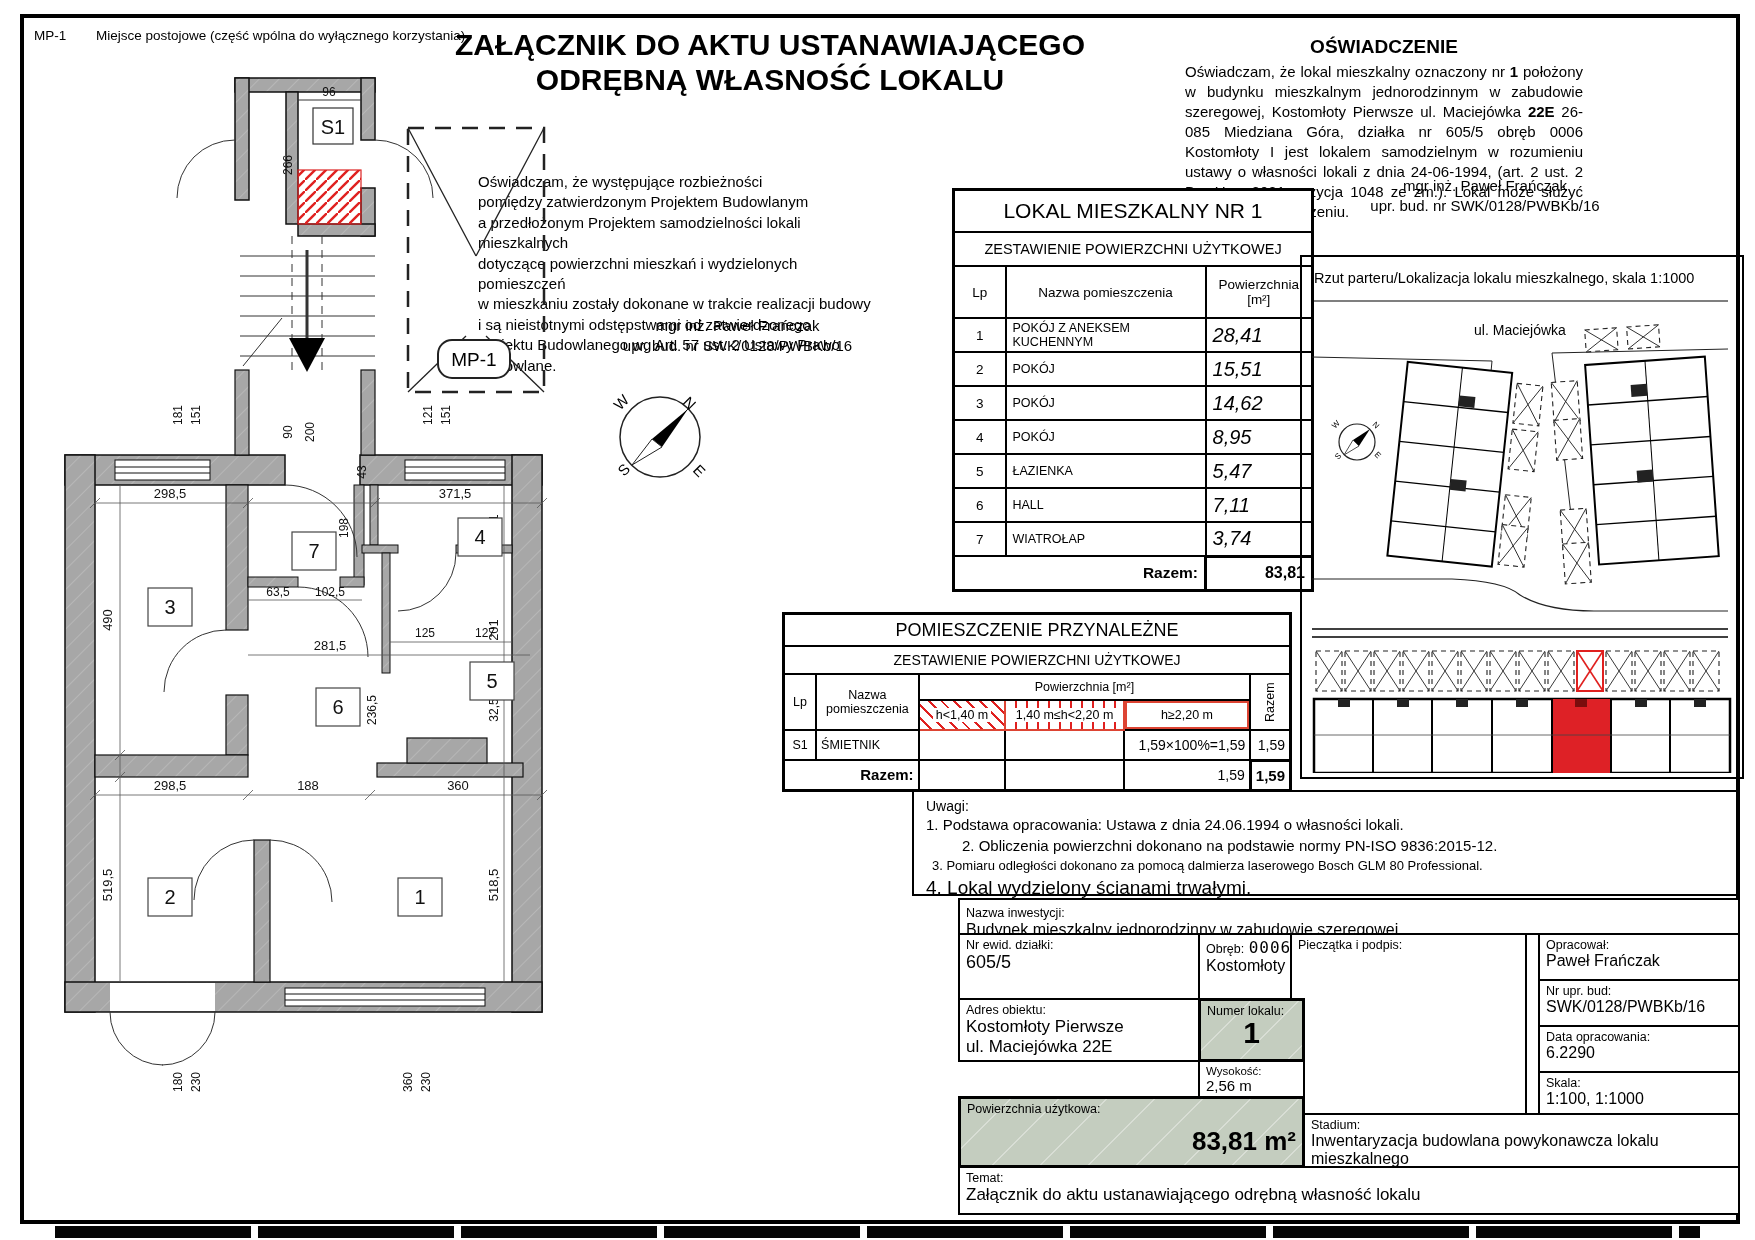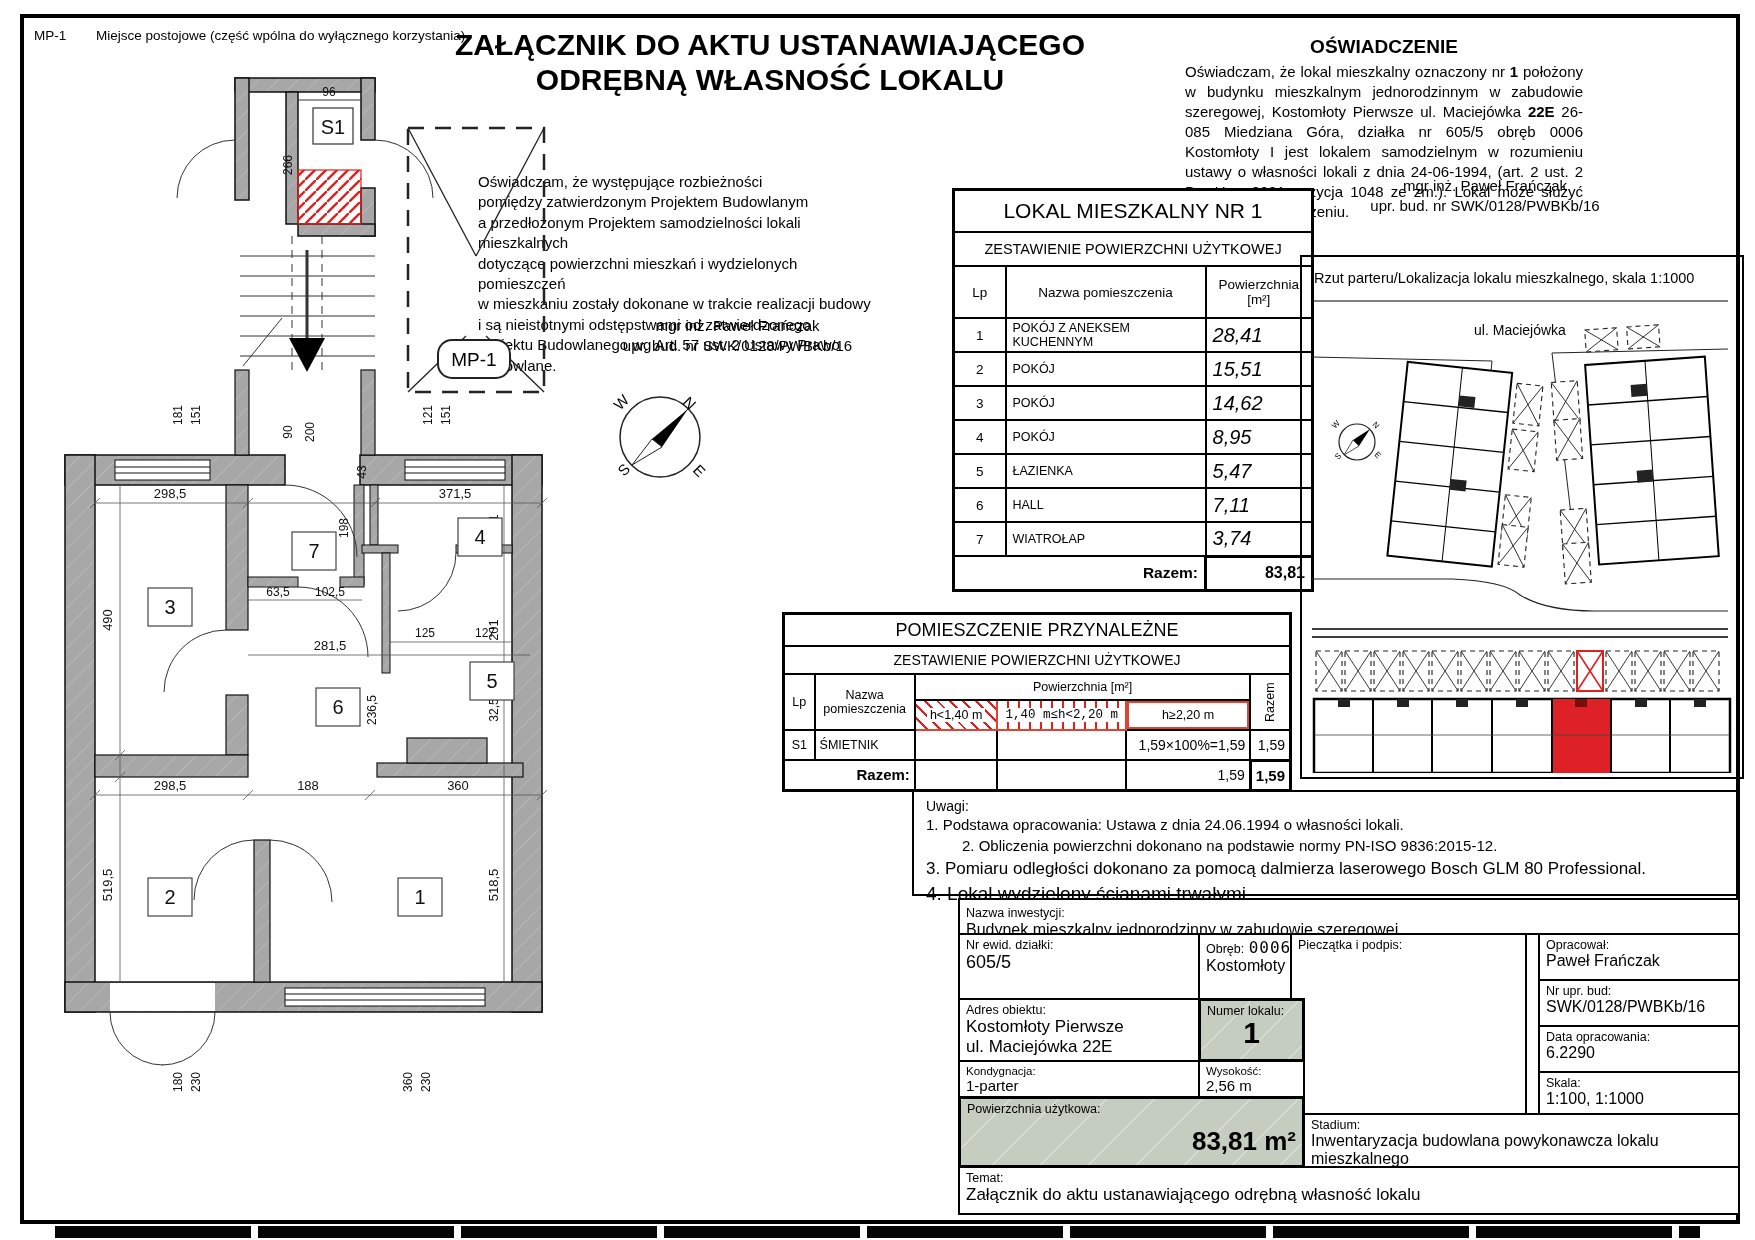--- a/index.html
+++ b/index.html
@@ -330,21 +330,21 @@
           <td colspan="6" class="st ctr">ZESTAWIENIE POWIERZCHNI UŻYTKOWEJ</td>
         </tr>
     <tr>
       <td rowspan="2" class="ctr" style="width:30px;">Lp</td>
       <td rowspan="2" class="ctr" style="width:104px;">Nazwa pomieszczenia</td>
       <td colspan="3" class="ctr" style="height:24px;">Powierzchnia [m²]</td>
       <td rowspan="2" class="rot" style="width:36px;">Razem</td>
     </tr>
     <tr style="height:30px;">
       <td class="hatch1 ctr" style="width:98px;"><span class="chip">h&lt;1,40 m</span></td>
-      <td class="hatch2 ctr" style="width:114px;font-family:Liberation Mono, monospace;"><span class="chip">1,40 m≤h&lt;2,20 m</span></td>
+      <td class="hatch2 ctr" style="width:114px;"><span class="chip">1,40 m≤h&lt;2,20 m</span></td>
       <td class="hatch3 ctr" style="width:128px;"><span>h≥2,20 m</span></td>
     </tr>
     <tr style="height:30px;">
       <td class="ctr">S1</td>
       <td>ŚMIETNIK</td>
       <td></td>
       <td></td>
       <td style="text-align:right;font-size:14px;">1,59×100%=1,59</td>
       <td style="text-align:right;font-size:14px;">1,59</td>
     </tr>
@@ -466,21 +466,21 @@
           <rect x="333" y="442" width="12" height="8" fill="#222"></rect>
         <rect x="392" y="442" width="12" height="8" fill="#222"></rect>
       </g>
     </svg>
   </div>
 
   <div class="abs" style="left:912px;top:790px;width:828px;height:106px;border:2px solid #000;box-sizing:border-box;padding:6px 12px;">
     <div style="font-size:14px;">Uwagi:</div>
     <div style="font-size:15px;line-height:1.42;">1. Podstawa opracowania: Ustawa z dnia 24.06.1994 o własności lokali.</div>
     <div style="font-size:15px;line-height:1.42;margin-left:36px;">2. Obliczenia powierzchni dokonano na podstawie normy PN-ISO 9836:2015-12.</div>
-    <div style="font-size:17px;line-height:1.42;">3. Pomiaru odległości dokonano za pomocą dalmierza laserowego Bosch GLM 80 Professional.</div>
+    <div style="font-size:13px;line-height:1.42;margin-left:6px;">3. Pomiaru odległości dokonano za pomocą dalmierza laserowego Bosch GLM 80 Professional.</div>
     <div style="font-size:19px;line-height:1.42;">4. Lokal wydzielony ścianami trwałymi.</div>
   </div>
 
   <div class="abs" style="left:958px;top:898px;width:782px;height:317px;">
     <div class="tb-cell" style="left:0;top:0;width:782px;height:37px;">
       <span class="tb-lab">Nazwa inwestycji:</span>
       <div class="tb-val">Budynek mieszkalny jednorodzinny w zabudowie szeregowej</div>
     </div>
     <div class="tb-cell" style="left:0;top:35px;width:242px;height:67px;">
       <div class="tb-lab">Nr ewid. działki:</div>
@@ -512,24 +512,20 @@
     </div>
     <div class="tb-cell" style="left:0;top:100px;width:242px;height:64px;">
       <div class="tb-lab">Adres obiektu:</div>
       <div class="tb-val" style="font-size:17px;">Kostomłoty Pierwsze</div>
       <div class="tb-val" style="font-size:17px;">ul. Maciejówka 22E</div>
     </div>
     <div class="tb-cell green" style="left:240px;top:100px;width:107px;height:64px;border-width:3px;">
       <div class="tb-lab">Numer lokalu:</div>
       <div class="b ctr" style="font-size:30px;line-height:1;">1</div>
     </div>
-    <div class="tb-cell" style="left:0;top:162px;width:242px;height:38px;">
-      <div class="tb-lab" style="font-size:11.5px;">Kondygnacja:</div>
-      <div class="tb-val" style="font-size:15px;">1-parter</div>
-    </div>
     <div class="tb-cell" style="left:240px;top:162px;width:107px;height:38px;">
       <div class="tb-lab" style="font-size:11.5px;">Wysokość:</div>
       <div class="tb-val" style="font-size:15px;">2,56 m</div>
     </div>
     <div class="tb-cell green" style="left:0;top:198px;width:347px;height:72px;border-width:3px;">
       <div class="tb-lab">Powierzchnia użytkowa:</div>
       <div class="b" style="font-size:26px;text-align:right;margin-top:10px;">83,81 m²</div>
     </div>
     <div class="tb-cell" style="left:345px;top:215px;width:437px;height:55px;">
       <div class="tb-lab">Stadium:</div>

